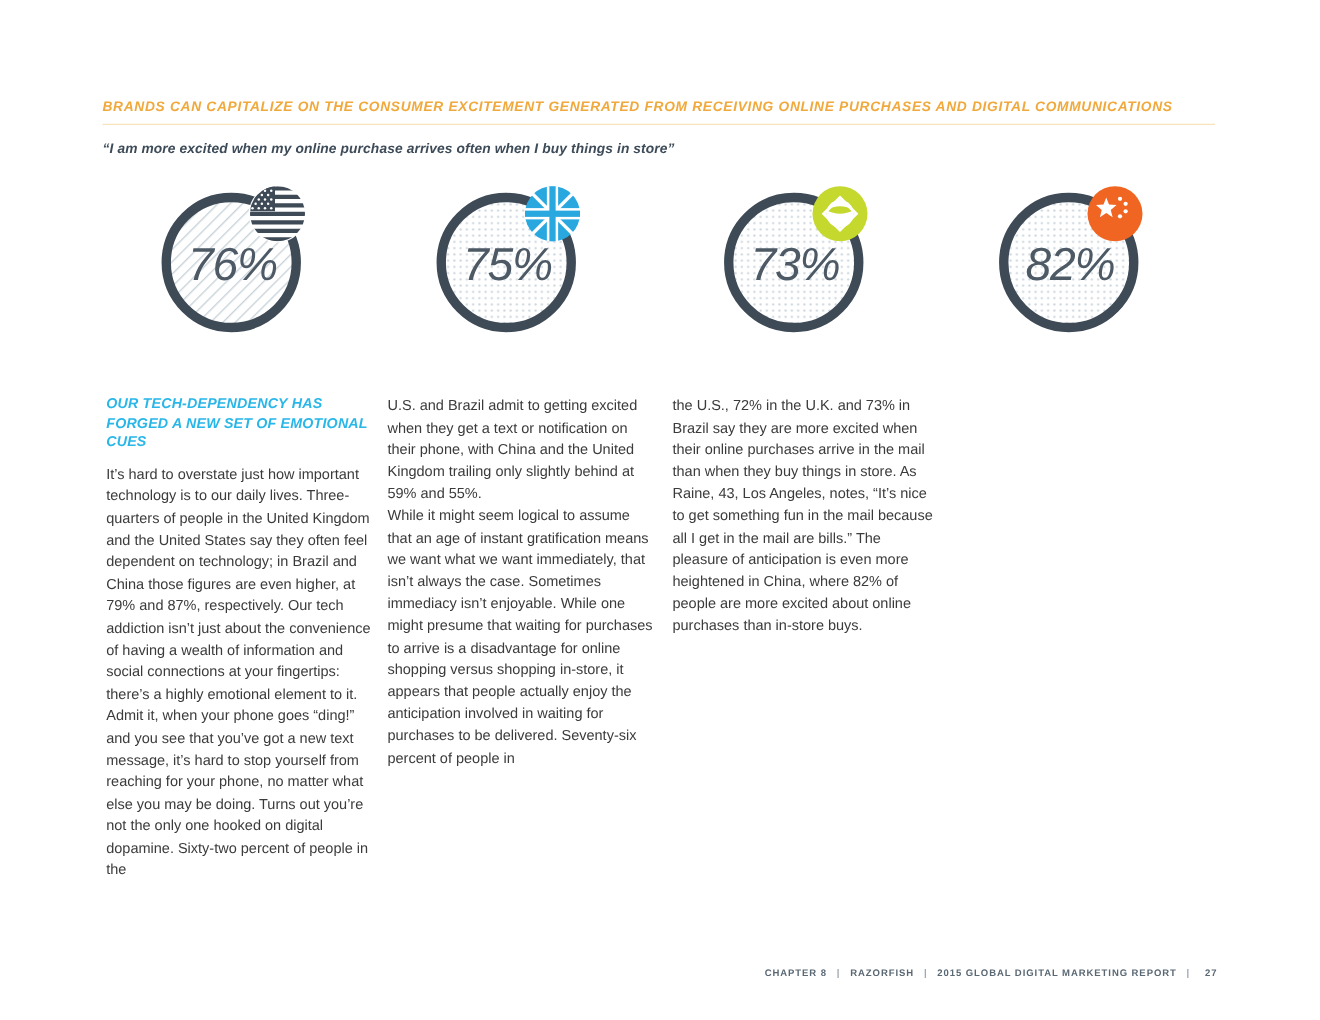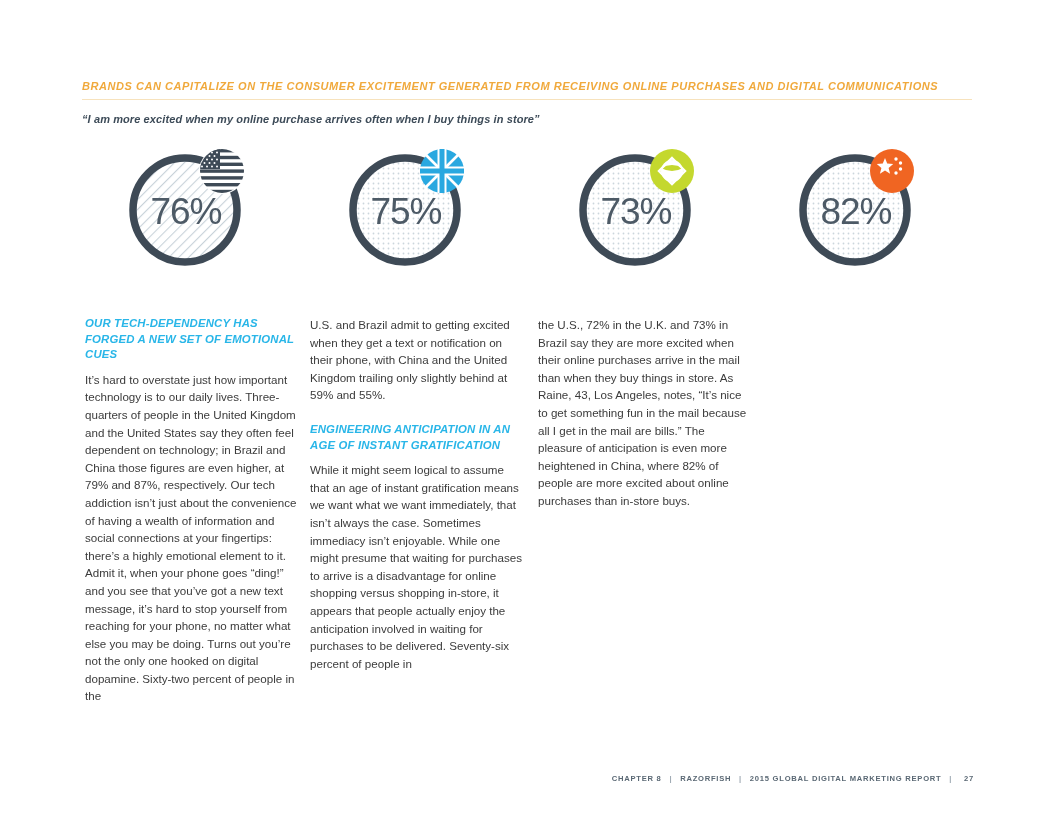--- a/index.html
+++ b/index.html
@@ -75,20 +75,21 @@
   .stat-1 { left: 256px; }
   .stat-2 { left: 486px; }
   .stat-3 { left: 706px; }
 
   .ring-wrap {
     position: absolute;
     left: 8px;
     top: 8px;
     width: 118px;
     height: 118px;
+    font-style: italic;
   }
   .ring {
     position: absolute;
     left: 0; top: 0;
     width: 118px;
     height: 118px;
   }
   .pct {
     position: absolute;
     left: 0;
@@ -303,21 +304,20 @@
 
   </div>
 
   <div class="col col-0">
     <div class="sec-title">OUR TECH-DEPENDENCY HAS FORGED A NEW SET OF EMOTIONAL CUES</div>
     <div class="para">It’s hard to overstate just how important technology is to our daily lives. Three-quarters of people in the United Kingdom and the United States say they often feel dependent on technology; in Brazil and China those figures are even higher, at 79% and 87%, respectively. Our tech addiction isn’t just about the convenience of having a wealth of information and social connections at your fingertips: there’s a highly emotional element to it. Admit it, when your phone goes “ding!” and you see that you’ve got a new text message, it’s hard to stop yourself from reaching for your phone, no matter what else you may be doing. Turns out you’re not the only one hooked on digital dopamine. Sixty-two percent of people in the</div>
   </div>
 
   <div class="col col-1">
     <div class="para">U.S. and Brazil admit to getting excited when they get a text or notification on their phone, with China and the United Kingdom trailing only slightly behind at 59% and 55%.</div>
-    <div class="sec-title spaced">ENGINEERING ANTICIPATION IN AN AGE OF INSTANT GRATIFICATION</div>
     <div class="para">While it might seem logical to assume that an age of instant gratification means we want what we want immediately, that isn’t always the case. Sometimes immediacy isn’t enjoyable. While one might presume that waiting for purchases to arrive is a disadvantage for online shopping versus shopping in-store, it appears that people actually enjoy the anticipation involved in waiting for purchases to be delivered. Seventy-six percent of people in</div>
   </div>
 
   <div class="col col-2">
     <div class="para">the U.S., 72% in the U.K. and 73% in Brazil say they are more excited when their online purchases arrive in the mail than when they buy things in store. As Raine, 43, Los Angeles, notes, “It’s nice to get something fun in the mail because all I get in the mail are bills.” The pleasure of anticipation is even more heightened in China, where 82% of people are more excited about online purchases than in-store buys.</div>
   </div>
 
   <div class="footer">
     <span>CHAPTER 8</span>
     <span class="sep">|</span>

